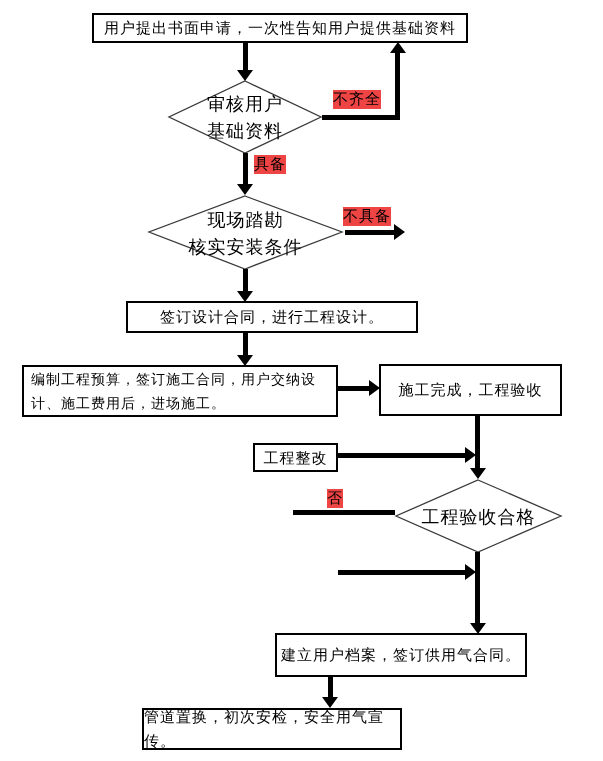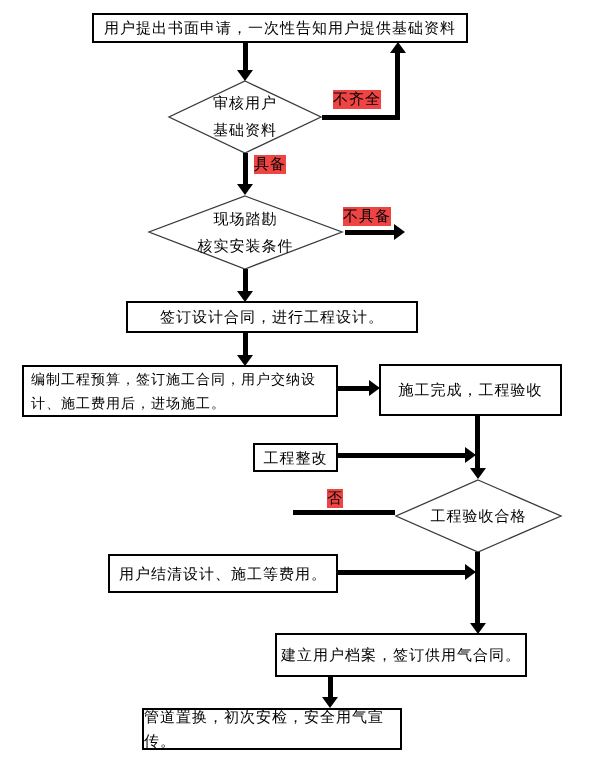--- a/index.html
+++ b/index.html
@@ -44,21 +44,21 @@
     fill: #ffffff;
     stroke: #3a3a3a;
     stroke-width: 1.3;
   }
   .dtext {
     position: absolute;
     display: flex;
     align-items: center;
     justify-content: center;
     text-align: center;
-    font-size: 15px;
+    font-size: 18px;
     line-height: 27px;
     white-space: pre-line;
     letter-spacing: 1px;
     pointer-events: none;
   }
   .vline { position: absolute; width: 5px; background: #000; }
   .hline { position: absolute; height: 5px; background: #000; }
   .ah-down {
     position: absolute; width: 0; height: 0;
     border-left: 8px solid transparent;
@@ -105,23 +105,20 @@
   </div>
 
   <div class="box" style="left:379px;top:364px;width:183px;height:52px">
     <span>施工完成，工程验收</span>
   </div>
 
   <div class="box" style="left:253px;top:443px;width:85px;height:29px">
     <span>工程整改</span>
   </div>
 
-  <div class="box" style="left:108px;top:554px;width:230px;height:39px">
-    <span>用户结清设计、施工等费用。</span>
-  </div>
 
   <div class="box" style="left:275px;top:633px;width:252px;height:44px">
     <span>建立用户档案，签订供用气合同。</span>
   </div>
 
   <div class="box" style="left:142px;top:708px;width:260px;height:42px">
     <span>管道置换，初次安检，安全用气宣传。</span>
   </div>
 
   <svg class="diamond" style="left:168px;top:80px" width="154" height="74">

